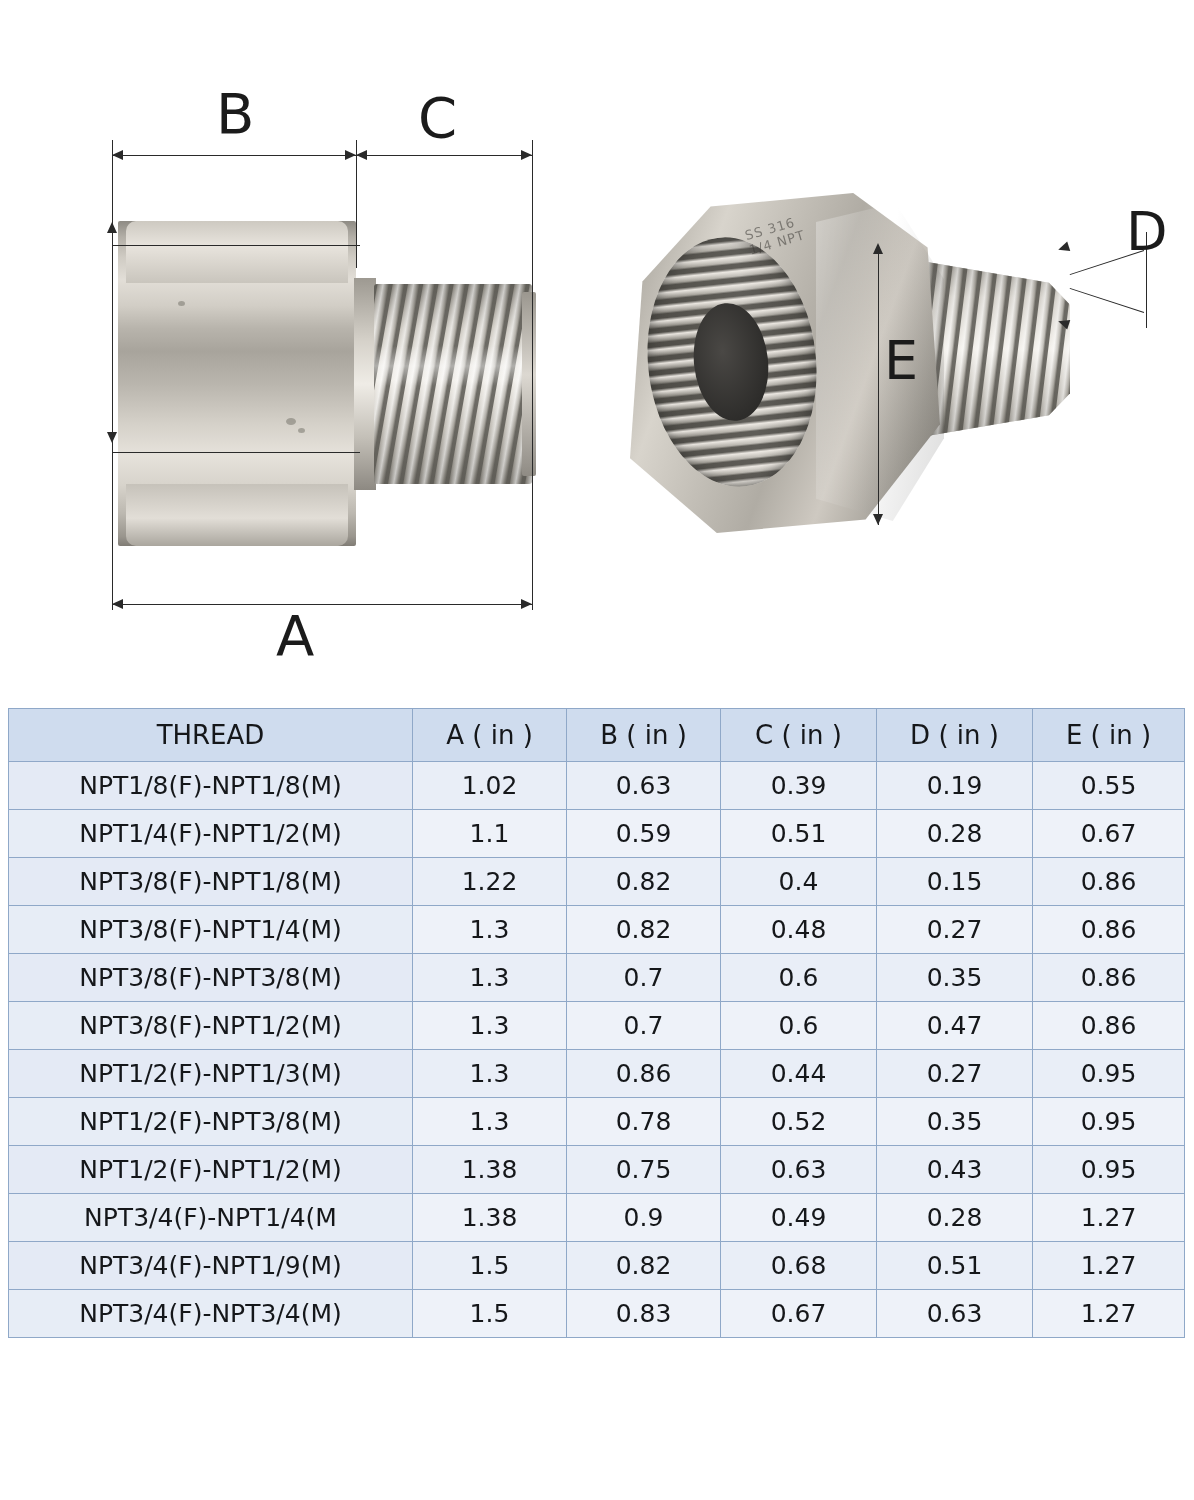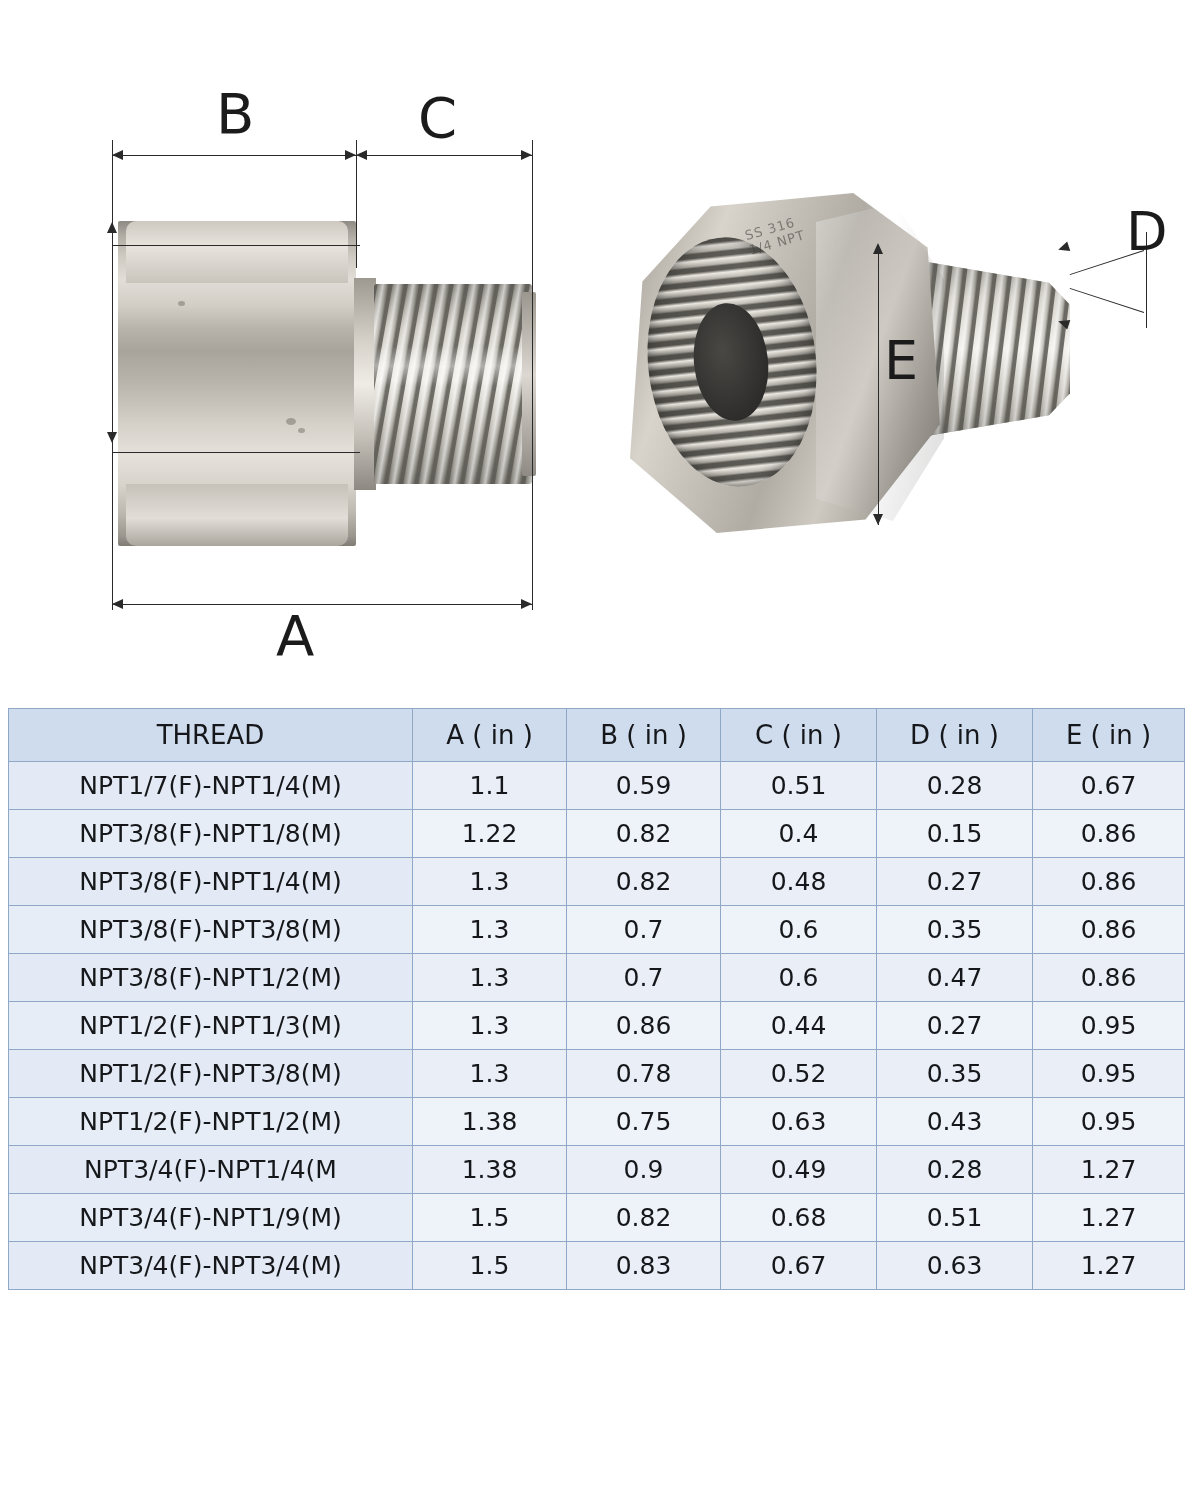--- a/index.html
+++ b/index.html
@@ -371,21 +371,29 @@
         <th>THREAD</th>
         <th>A ( in )</th>
         <th>B ( in )</th>
         <th>C ( in )</th>
         <th>D ( in )</th>
         <th>E ( in )</th>
       </tr>
     </thead>
     <tbody>
       <tr>
-        <td>NPT1/7(F)-NPT1/4(M)</td>
+        <td>NPT1/8(F)-NPT1/8(M)</td>
+        <td>1.02</td>
+        <td>0.63</td>
+        <td>0.39</td>
+        <td>0.19</td>
+        <td>0.55</td>
+      </tr>
+      <tr>
+        <td>NPT1/4(F)-NPT1/2(M)</td>
         <td>1.1</td>
         <td>0.59</td>
         <td>0.51</td>
         <td>0.28</td>
         <td>0.67</td>
       </tr>
       <tr>
         <td>NPT3/8(F)-NPT1/8(M)</td>
         <td>1.22</td>
         <td>0.82</td>

